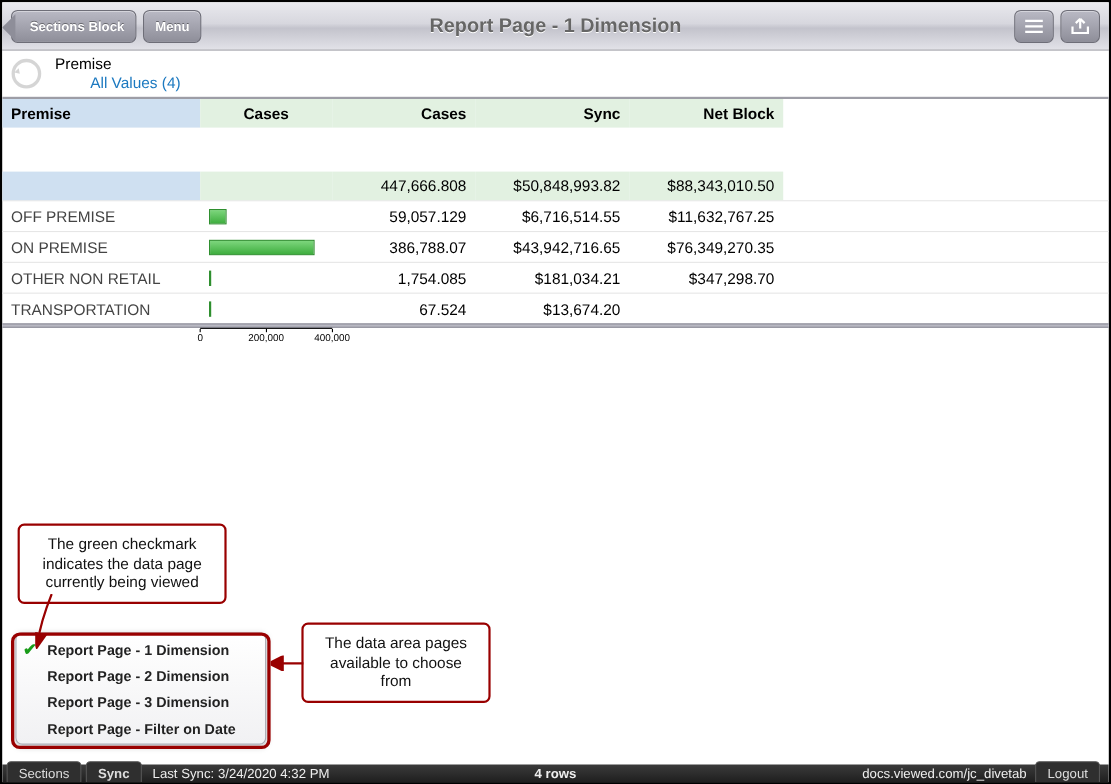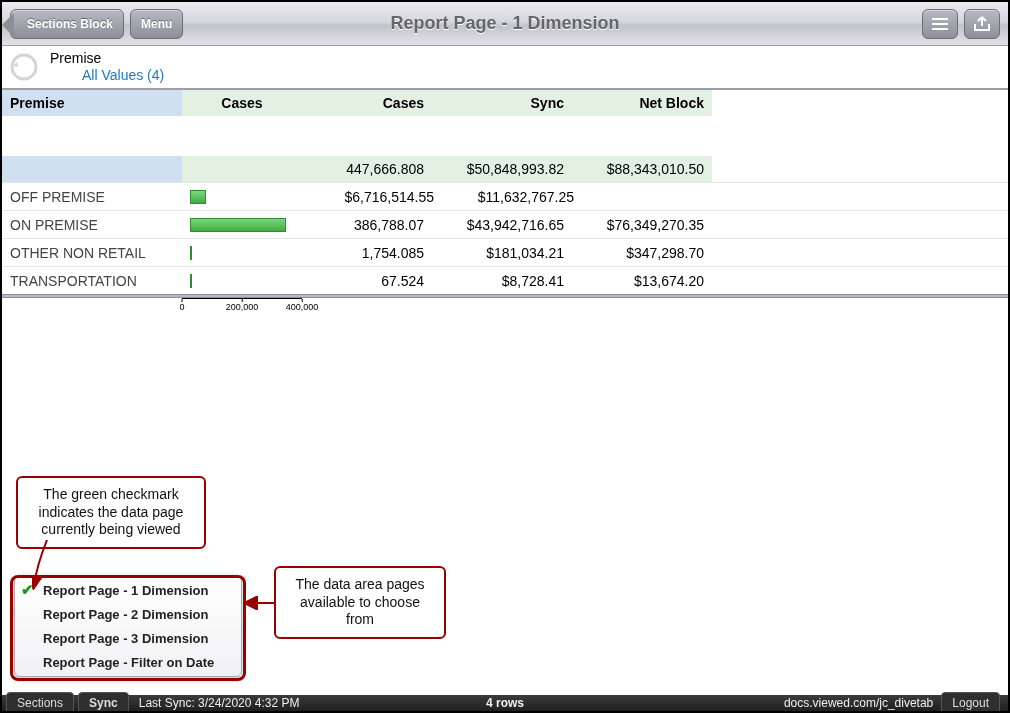--- a/index.html
+++ b/index.html
@@ -161,20 +161,21 @@
     <div class="cell c-cost">$50,848,993.82</div>
     <div class="cell c-net">$88,343,010.50</div>
   </div>
 
   <div id="rows">
       <div class="gridrow datarow">
         <div class="cell c-dim">OFF PREMISE</div>
         <div class="cell c-bar">
           <div class="bar" style="width:15%"></div>
         </div>
+        <div class="cell c-num">59,057.129</div>
         <div class="cell c-cost">$6,716,514.55</div>
         <div class="cell c-net">$11,632,767.25</div>
       </div>
       <div class="gridrow datarow">
         <div class="cell c-dim">ON PREMISE</div>
         <div class="cell c-bar">
           <div class="bar" style="width:92%"></div>
         </div>
         <div class="cell c-num">386,788.07</div>
         <div class="cell c-cost">$43,942,716.65</div>
@@ -188,21 +189,20 @@
         <div class="cell c-num">1,754.085</div>
         <div class="cell c-cost">$181,034.21</div>
         <div class="cell c-net">$347,298.70</div>
       </div>
       <div class="gridrow datarow">
         <div class="cell c-dim">TRANSPORTATION</div>
         <div class="cell c-bar">
           <div class="bar" style="width:1%"></div>
         </div>
         <div class="cell c-num">67.524</div>
-        <div class="cell c-cost">$8,728.41</div>
         <div class="cell c-net">$13,674.20</div>
       </div>
     </div>
 
   <div class="gridsep"></div>
 
   <div class="axis">
     <span class="tick" style="left:0%">0</span>
     <span class="tick" style="left:50%">200,000</span>
     <span class="tick" style="left:100%">400,000</span>

